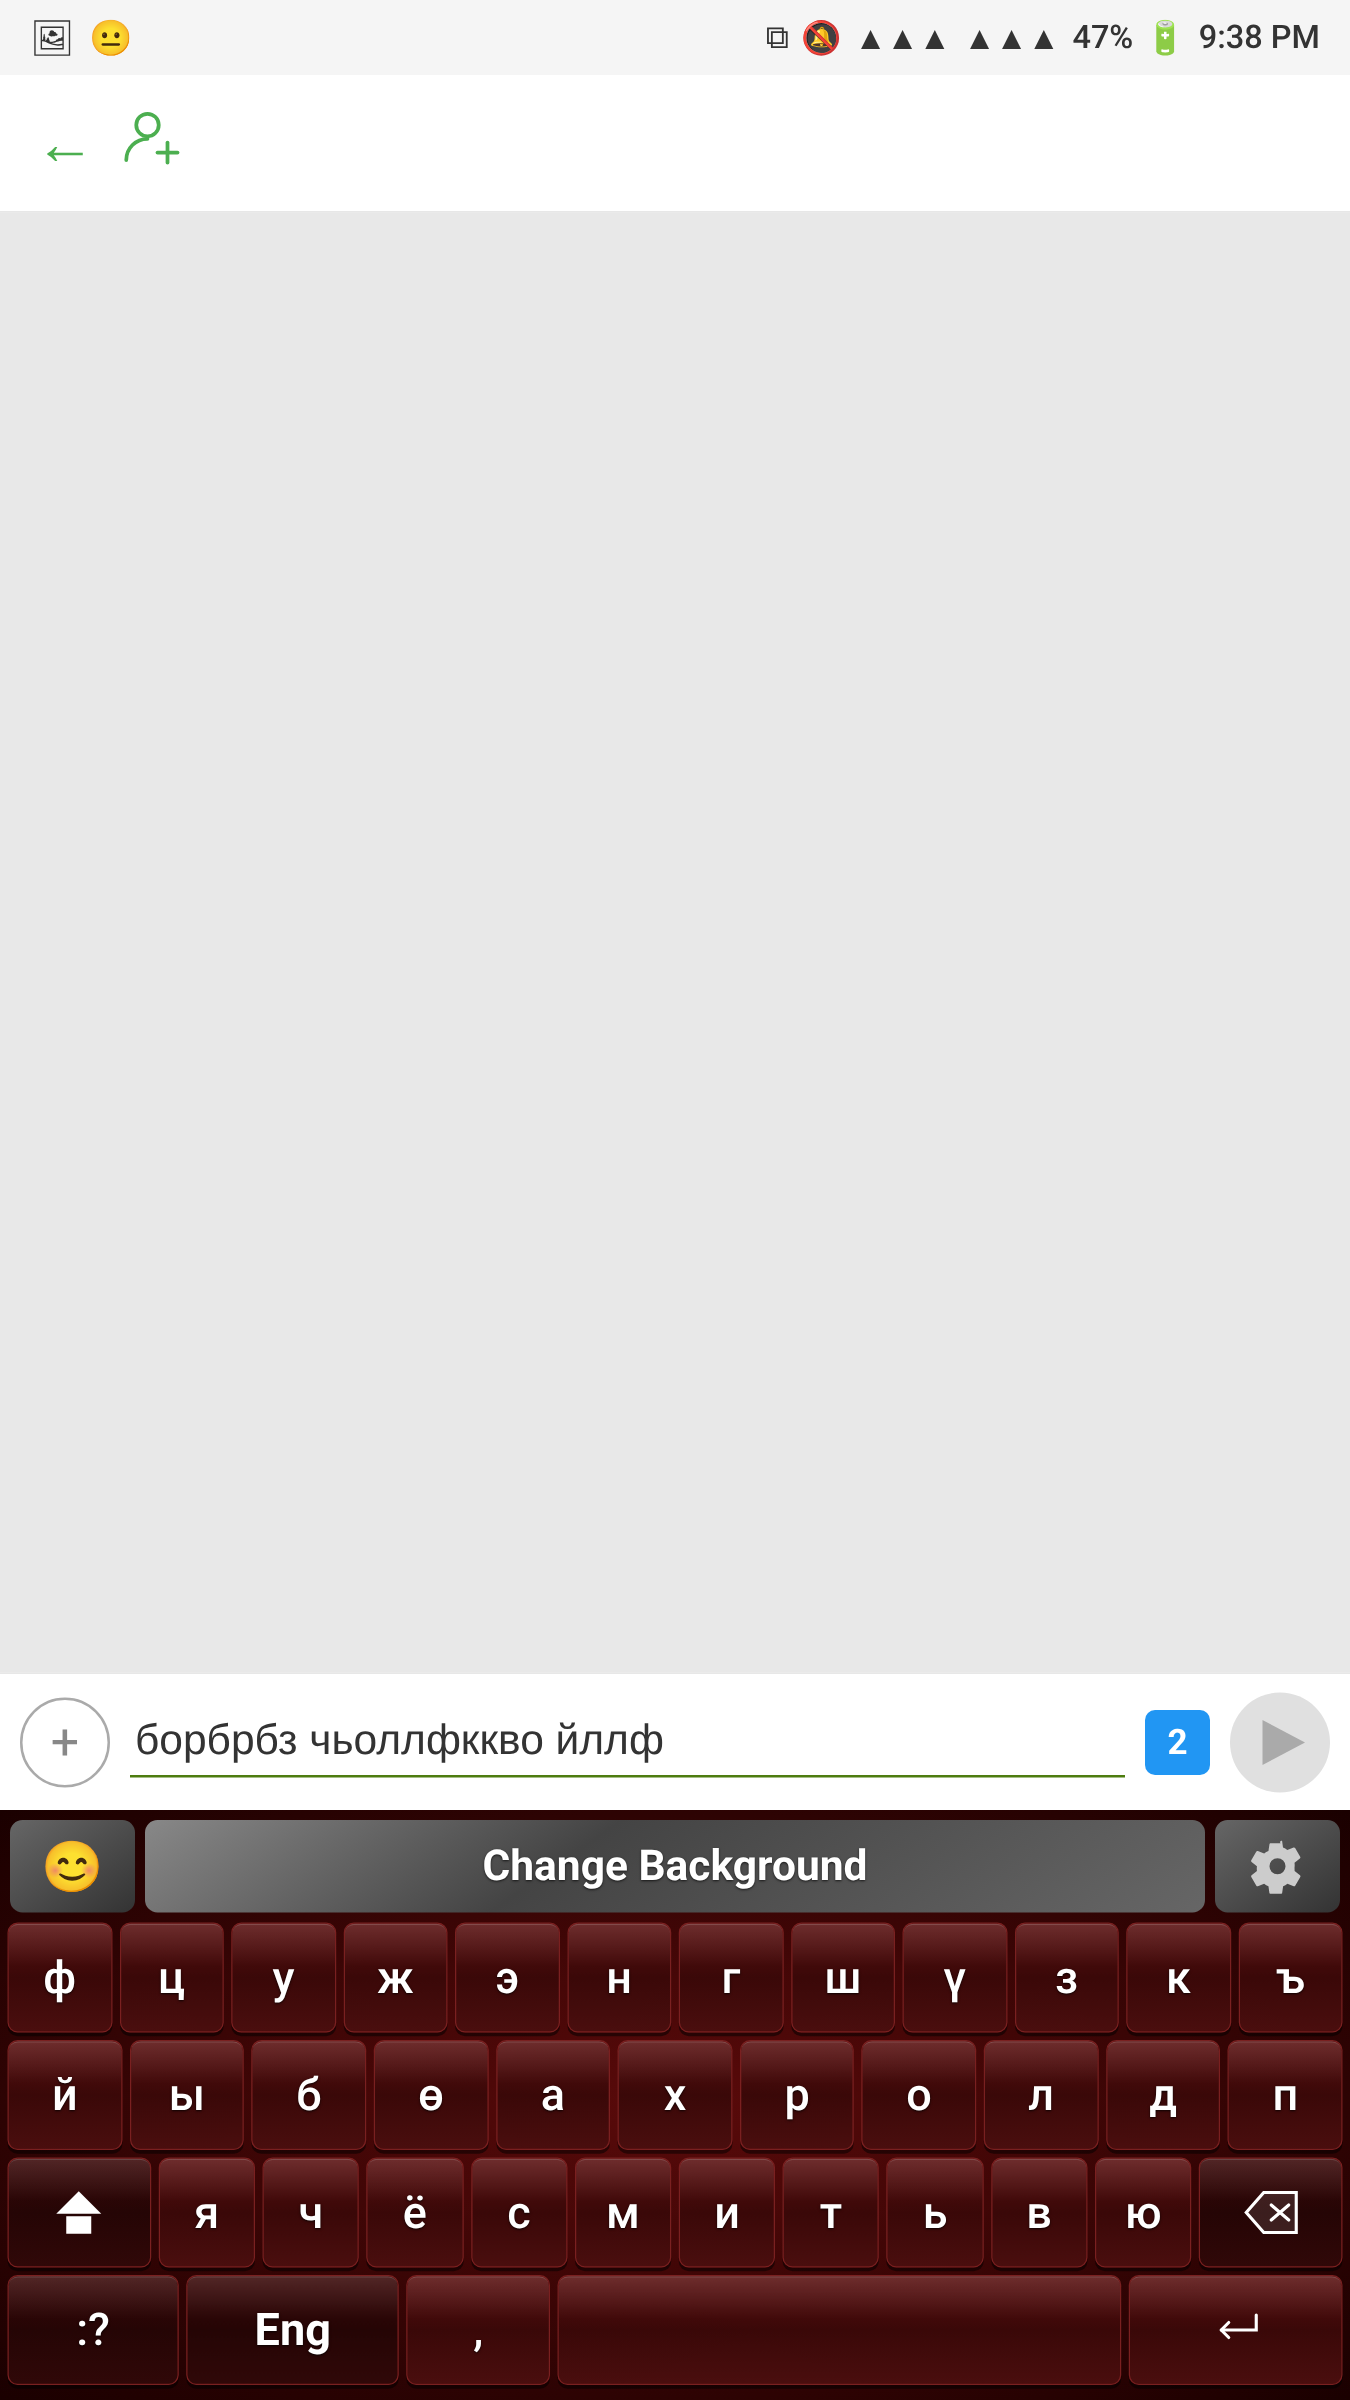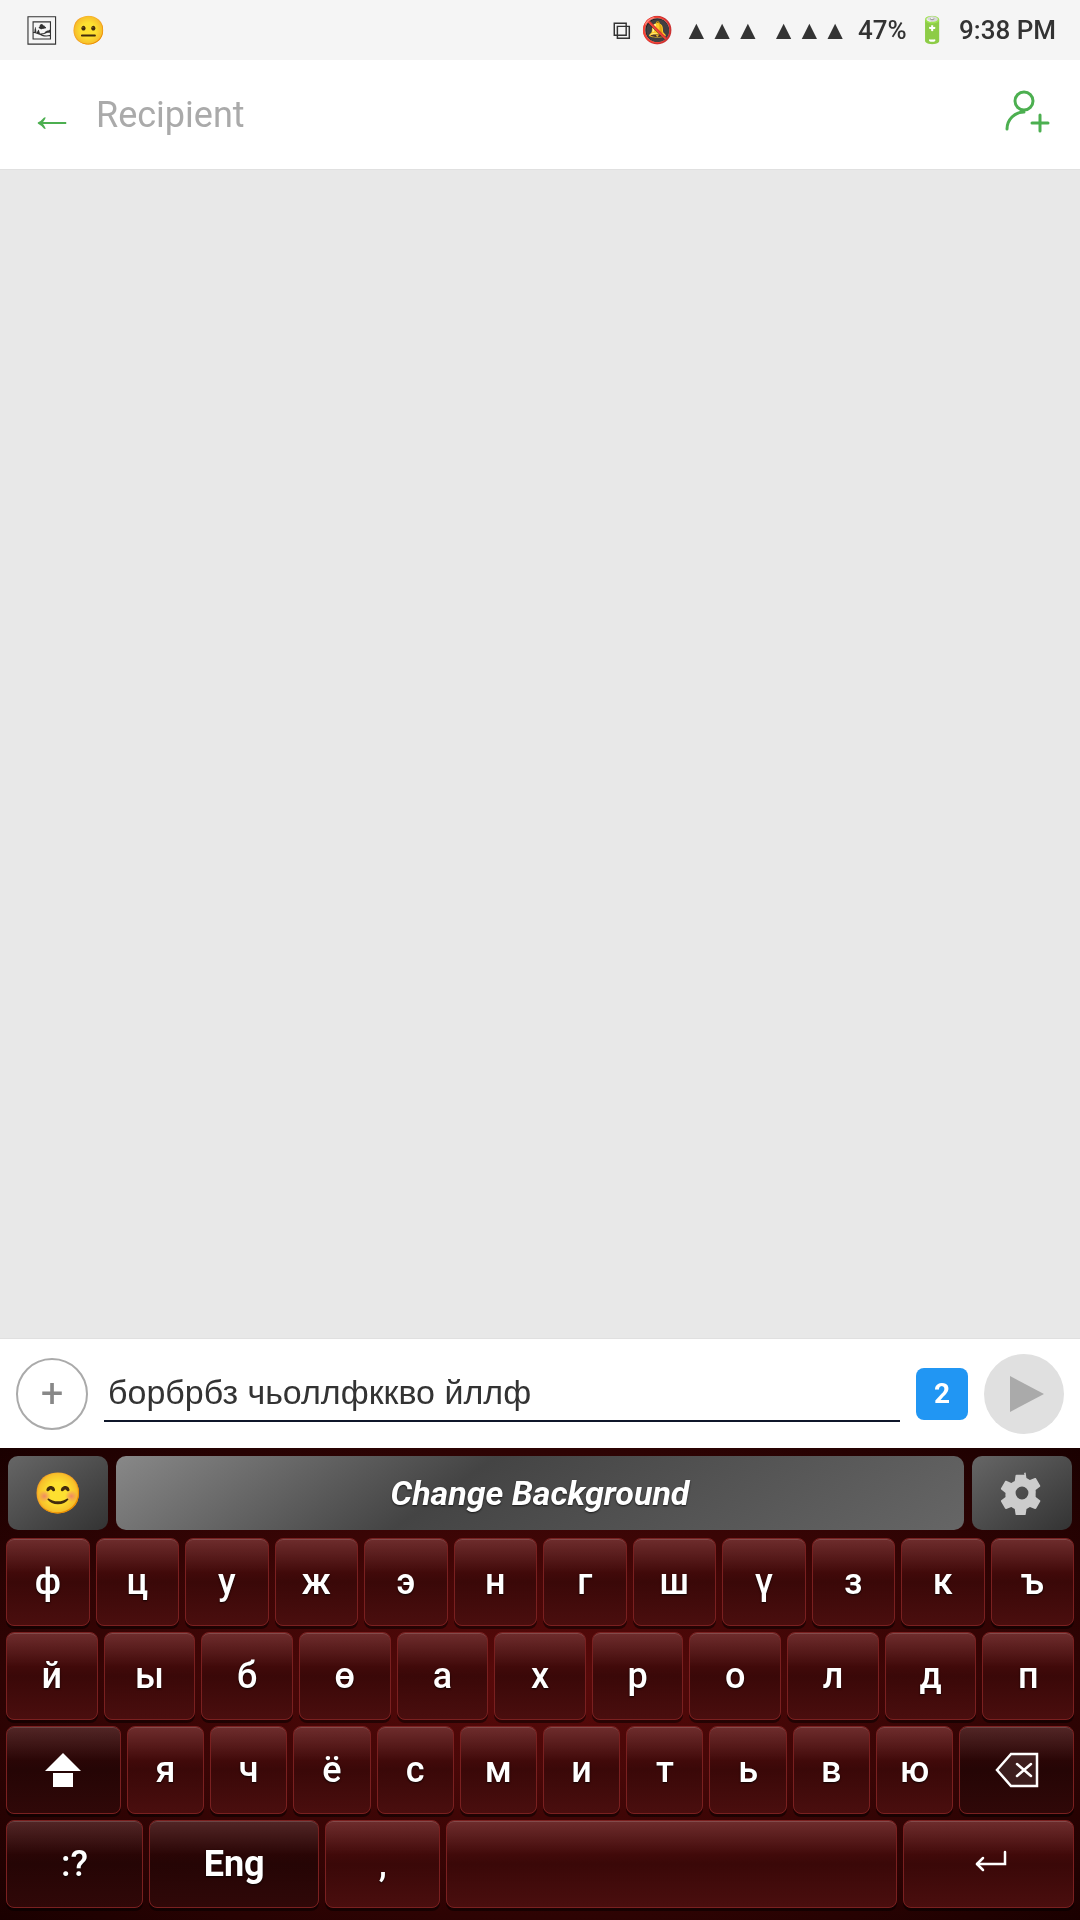--- a/index.html
+++ b/index.html
@@ -99,21 +99,21 @@
       color: #888;
       cursor: pointer;
       flex-shrink: 0;
     }
     .input-text-field {
       flex: 1;
       font-size: 34px;
       color: #333;
       border: none;
       outline: none;
-      border-bottom: 2px solid #0f172a;
+      border-bottom: 2px solid #4d7c0f;
       padding: 8px 4px;
       background: transparent;
     }
     .input-badge {
       background: #2196F3;
       color: white;
       font-size: 28px;
       font-weight: bold;
       width: 52px;
       height: 52px;
@@ -176,21 +176,20 @@
       background: linear-gradient(145deg, #888 0%, #444 40%, #666 100%);
       border-radius: 10px;
       display: flex;
       align-items: center;
       justify-content: center;
       font-size: 34px;
       font-weight: bold;
       color: white;
       cursor: pointer;
       text-shadow: 0 1px 2px rgba(0,0,0,0.7);
-      font-style: italic;
     }
     .kb-settings-btn {
       background: linear-gradient(145deg, #666, #333);
       border-radius: 10px;
       width: 100px;
       height: 74px;
       display: flex;
       align-items: center;
       justify-content: center;
       font-size: 36px;
@@ -319,21 +318,20 @@
     <span>▲▲▲</span>
     <span>▲▲▲</span>
     <span>47%</span>
     <span>🔋</span>
     <span>9:38 PM</span>
   </div>
 </div>
 
 <div class="header">
   <div class="header-back">←</div>
-  <div class="header-recipient">Recipient</div>
   <div class="header-add-contact">
     <svg width="50" height="50" viewBox="0 0 50 50" fill="none" xmlns="http://www.w3.org/2000/svg">
       <circle cx="22" cy="16" r="9" stroke="#4CAF50" stroke-width="3" fill="none"></circle>
       <path d="M5 44c0-9.4 7.6-17 17-17" stroke="#4CAF50" stroke-width="3" fill="none" stroke-linecap="round"></path>
       <line x1="38" y1="30" x2="38" y2="46" stroke="#4CAF50" stroke-width="3" stroke-linecap="round"></line>
       <line x1="30" y1="38" x2="46" y2="38" stroke="#4CAF50" stroke-width="3" stroke-linecap="round"></line>
     </svg>
   </div>
 </div>
 

